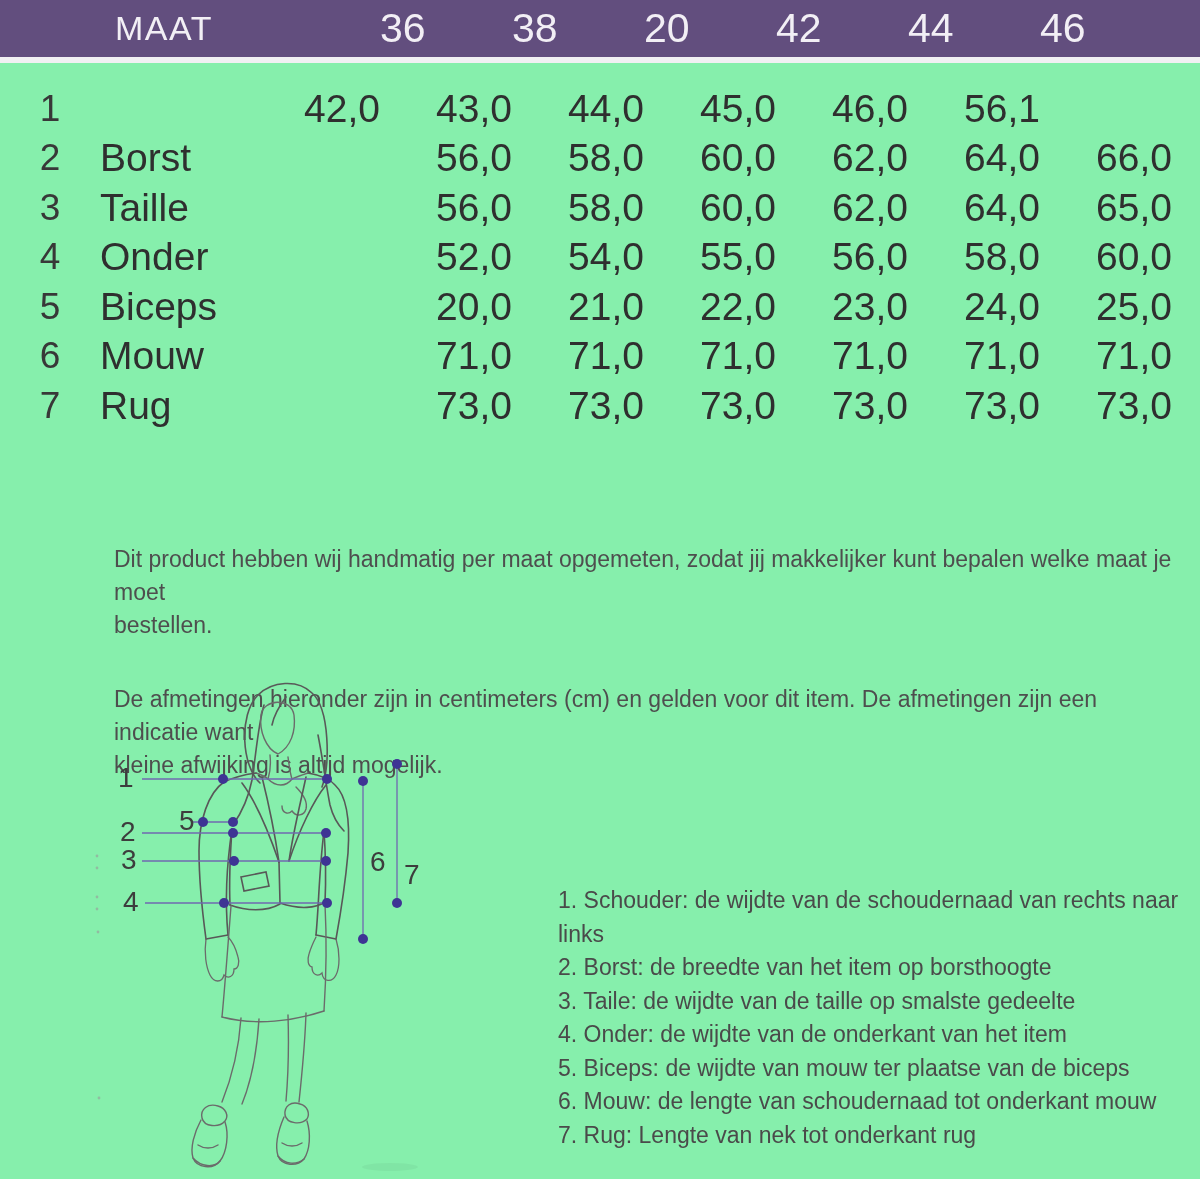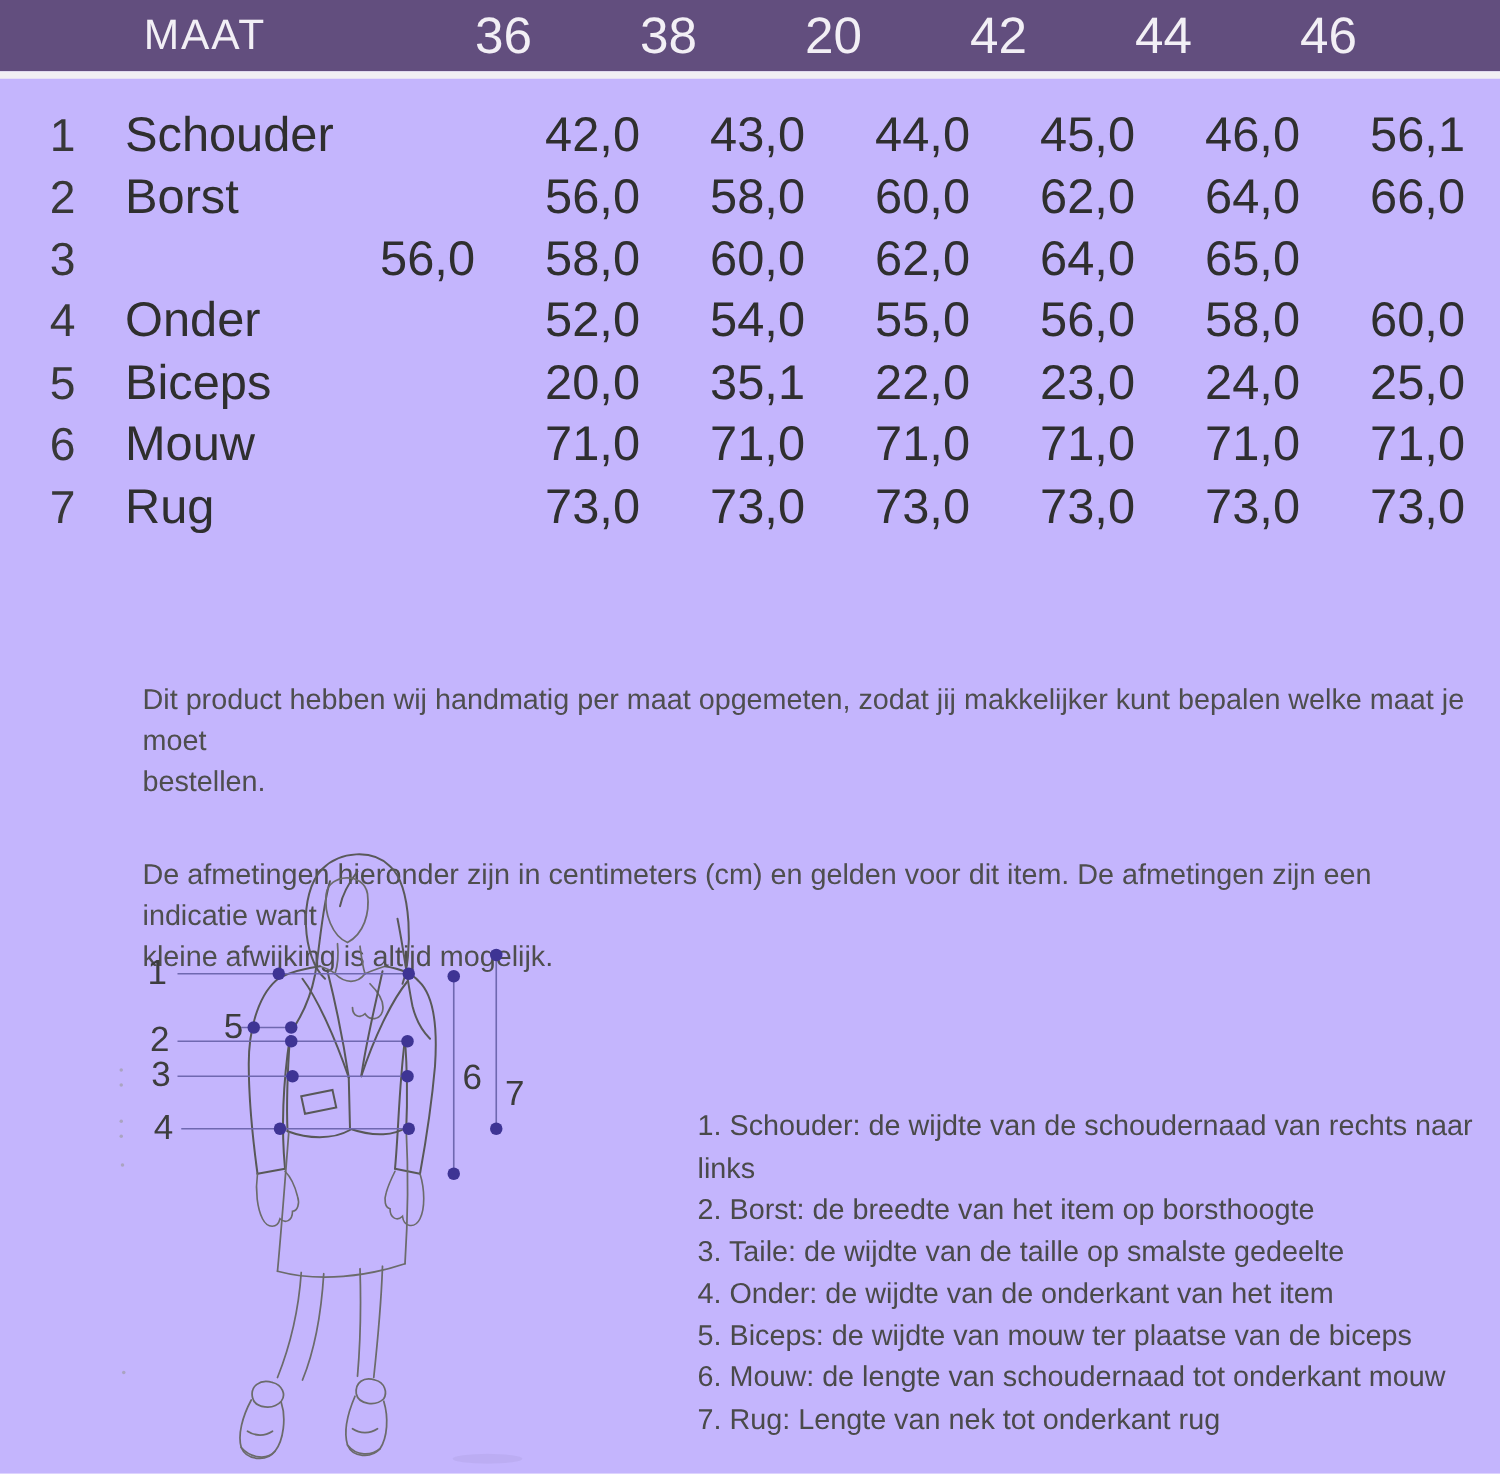--- a/index.html
+++ b/index.html
@@ -1,17 +1,17 @@
 <!DOCTYPE html>
 <html style="--header_bg: #624e7e; --header_text: #f2eff5; --marker: #3e3494; --marker_line: #6f68b0;"><head>
 <meta charset="utf-8">
 <style>
   html,body{margin:0;padding:0;background:#fff;}
   .page{
-    position:relative;width:1200px;height:1179px;background:#c4b5fd;overflow:hidden;
+    position:relative;width:1200px;height:1179px;background:#86efac;overflow:hidden;
     font-family:"Liberation Sans","DejaVu Sans",sans-serif;font-weight:300;
   }
   
   .grid{
     display:grid;
     grid-template-columns:40px 310px repeat(6,1fr);
     padding:0 28px 0 30px;box-sizing:border-box;width:1200px;
   }
   .thead{
     position:absolute;top:0;left:0;height:57px;align-items:center;
@@ -57,55 +57,55 @@
     <div class="repeat-host">
       
     <div class="size">36</div><div class="size">38</div><div class="size">20</div><div class="size">42</div><div class="size">44</div><div class="size">46</div></div>
   </header>
   <div class="header-rule"></div>
 
   <section class="tbody">
 
       <div class="row grid">
         <div class="num">1</div>
-        <div class="label">Schouder</div>
         <div class="repeat-host">
           
         <div class="val">42,0</div><div class="val">43,0</div><div class="val">44,0</div><div class="val">45,0</div><div class="val">46,0</div><div class="val">56,1</div></div>
       </div>
 
       <div class="row grid">
         <div class="num">2</div>
         <div class="label">Borst</div>
         <div class="repeat-host">
           
         <div class="val">56,0</div><div class="val">58,0</div><div class="val">60,0</div><div class="val">62,0</div><div class="val">64,0</div><div class="val">66,0</div></div>
       </div>
 
       <div class="row grid">
         <div class="num">3</div>
+        <div class="label">Taille</div>
         <div class="repeat-host">
           
         <div class="val">56,0</div><div class="val">58,0</div><div class="val">60,0</div><div class="val">62,0</div><div class="val">64,0</div><div class="val">65,0</div></div>
       </div>
 
       <div class="row grid">
         <div class="num">4</div>
         <div class="label">Onder</div>
         <div class="repeat-host">
           
         <div class="val">52,0</div><div class="val">54,0</div><div class="val">55,0</div><div class="val">56,0</div><div class="val">58,0</div><div class="val">60,0</div></div>
       </div>
 
       <div class="row grid">
         <div class="num">5</div>
         <div class="label">Biceps</div>
         <div class="repeat-host">
           
-        <div class="val">20,0</div><div class="val">35,1</div><div class="val">22,0</div><div class="val">23,0</div><div class="val">24,0</div><div class="val">25,0</div></div>
+        <div class="val">20,0</div><div class="val">21,0</div><div class="val">22,0</div><div class="val">23,0</div><div class="val">24,0</div><div class="val">25,0</div></div>
       </div>
 
       <div class="row grid">
         <div class="num">6</div>
         <div class="label">Mouw</div>
         <div class="repeat-host">
           
         <div class="val">71,0</div><div class="val">71,0</div><div class="val">71,0</div><div class="val">71,0</div><div class="val">71,0</div><div class="val">71,0</div></div>
       </div>
 

